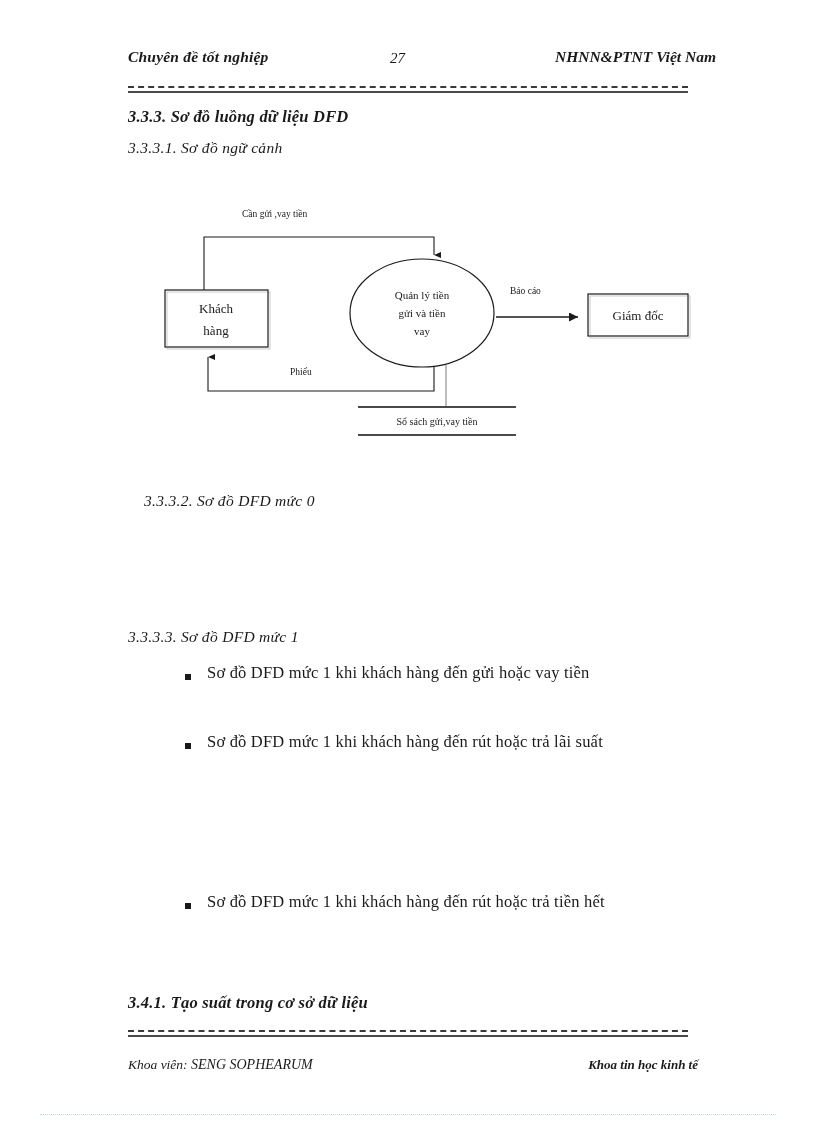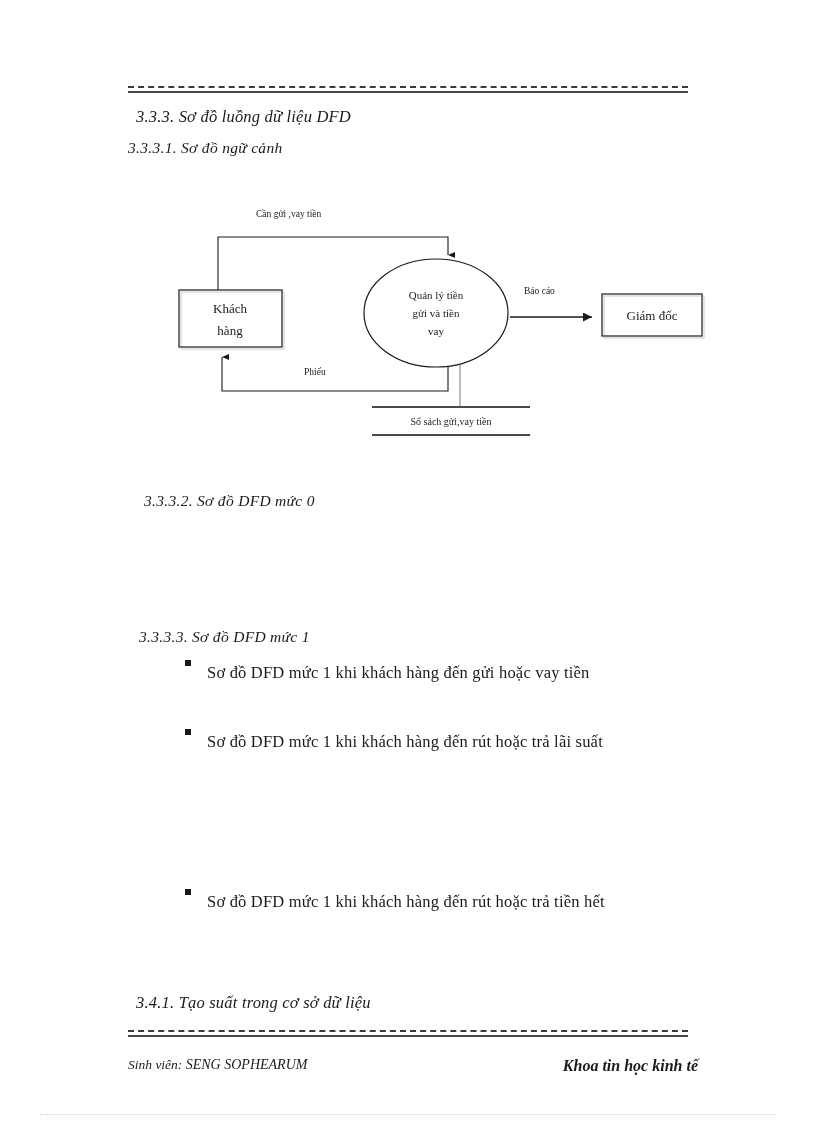--- a/index.html
+++ b/index.html
@@ -68,47 +68,46 @@
     position: absolute;
     left: 128px;
     width: 560px;
     height: 0;
     border-top: 2px solid #4a4a4a;
   }
 
   
   .h3 {
     position: absolute;
-    font-weight: normal;
+    font-weight: bold;
     font-style: italic;
     font-size: 16.5px;
     letter-spacing: 0.2px;
     white-space: nowrap;
-    margin-left: 8px;
   }
   .h4 {
     position: absolute;
     font-style: italic;
     font-size: 15.5px;
     letter-spacing: 0.3px;
     white-space: nowrap;
   }
   .h3-big {
     position: absolute;
     font-weight: bold;
     font-size: 17px;
     letter-spacing: 0.1px;
     white-space: nowrap;
   }
 
   
   .bullet-row {
     position: absolute;
     display: flex;
-    align-items: flex-start;
+    align-items: flex-end;
     white-space: nowrap;
   }
   .bullet-mark {
     display: inline-block;
     width: 6px;
     height: 6px;
     background: #1a1a1a;
     margin-right: 16px;
     position: relative;
     top: -3px;
@@ -128,37 +127,37 @@
     font-size: 13.5px;
     white-space: nowrap;
   }
   .footer-left b { font-weight: normal; font-size: 14px; }
   .footer-right {
     position: absolute;
     right: 118px;
     top: 1057px;
     font-style: italic;
     font-weight: bold;
-    font-size: 16px;
+    font-size: 13px;
     white-space: nowrap;
   }
 
   .scan-artifact {
     position: absolute;
     left: 40px;
     top: 1114px;
     width: 736px;
     height: 0;
     border-top: 1px dotted #bcd8ef;
   }
 
   
   .diagram {
     position: absolute;
-    left: 172px;
+    left: 158px;
     top: 195px;
     width: 560px;
     height: 250px;
   }
   .diagram svg { display: block; }
   .dlabel {
     font-family: "Liberation Serif", "DejaVu Serif", serif;
     font-size: 9.5px;
     fill: #1a1a1a;
   }
@@ -176,20 +175,25 @@
     font-family: "Liberation Serif", "DejaVu Serif", serif;
     font-size: 10px;
     fill: #1a1a1a;
   }
 </style>
 </head>
 <body>
 
 <div class="page">
 
+  <div class="header">
+    <span class="header-left">Chuyên  đề tốt nghiệp</span>
+    <span class="header-center">27</span>
+    <span class="header-right">NHNN&amp;PTNT  Việt Nam</span>
+  </div>
   <div class="rule-dashed" style="top:86px"></div>
   <div class="rule-solid" style="top:91px"></div>
 
   <div class="h3" style="left:128px; top:107px">3.3.3.  Sơ đồ luồng dữ liệu DFD</div>
   <div class="h4" style="left:128px; top:139px">3.3.3.1. Sơ đồ ngữ cảnh</div>
 
   <div class="diagram">
     <svg width="560" height="250" viewBox="0 0 560 250" xmlns="http://www.w3.org/2000/svg">
       <defs>
         <marker id="arrowDown" markerWidth="10" markerHeight="10" refX="3" refY="7" orient="auto" markerUnits="userSpaceOnUse">
@@ -245,21 +249,21 @@
       <g>
         <line x1="200" y1="212" x2="358" y2="212" stroke="#4a4a4a" stroke-width="2"></line>
         <line x1="200" y1="240" x2="358" y2="240" stroke="#4a4a4a" stroke-width="2"></line>
       </g>
       <text class="dlabel-store" x="279" y="230" text-anchor="middle">Sổ sách gửi,vay tiền</text>
     </svg>
   </div>
 
   <div class="h4" style="left:144px; top:492px">3.3.3.2. Sơ đồ DFD mức 0</div>
 
-  <div class="h4" style="left:139px; top:628px">3.3.3.3. Sơ đồ DFD mức 1</div>
+  <div class="h4" style="left:128px; top:628px">3.3.3.3. Sơ đồ DFD mức 1</div>
 
   <div class="bullet-row" style="left:185px; top:663px">
     <span class="bullet-mark"></span>
     <span class="bullet-text">Sơ đồ DFD mức 1 khi khách hàng đến gửi hoặc vay tiền</span>
   </div>
 
   <div class="bullet-row" style="left:185px; top:732px">
     <span class="bullet-mark"></span>
     <span class="bullet-text">Sơ đồ DFD mức 1 khi khách hàng đến rút hoặc trả lãi  suất</span>
   </div>
@@ -268,18 +272,18 @@
     <span class="bullet-mark"></span>
     <span class="bullet-text">Sơ đồ DFD mức 1 khi khách hàng đến rút hoặc trả tiền  hết</span>
   </div>
 
   <div class="h3" style="left:128px; top:993px">3.4.1. Tạo suất trong cơ sở dữ liệu</div>
 
   <div class="rule-dashed" style="top:1030px"></div>
   <div class="rule-solid" style="top:1035px"></div>
 
   <div class="footer-left">
-    <span>Sinh viên: </span><b>SENG SOPHEARUM</b>
+    <span>Khoa viên: </span><b>SENG SOPHEARUM</b>
   </div>
   <div class="footer-right">Khoa tin học kinh tế</div>
 
   <div class="scan-artifact"></div>
 </div>
 
 </body></html>

